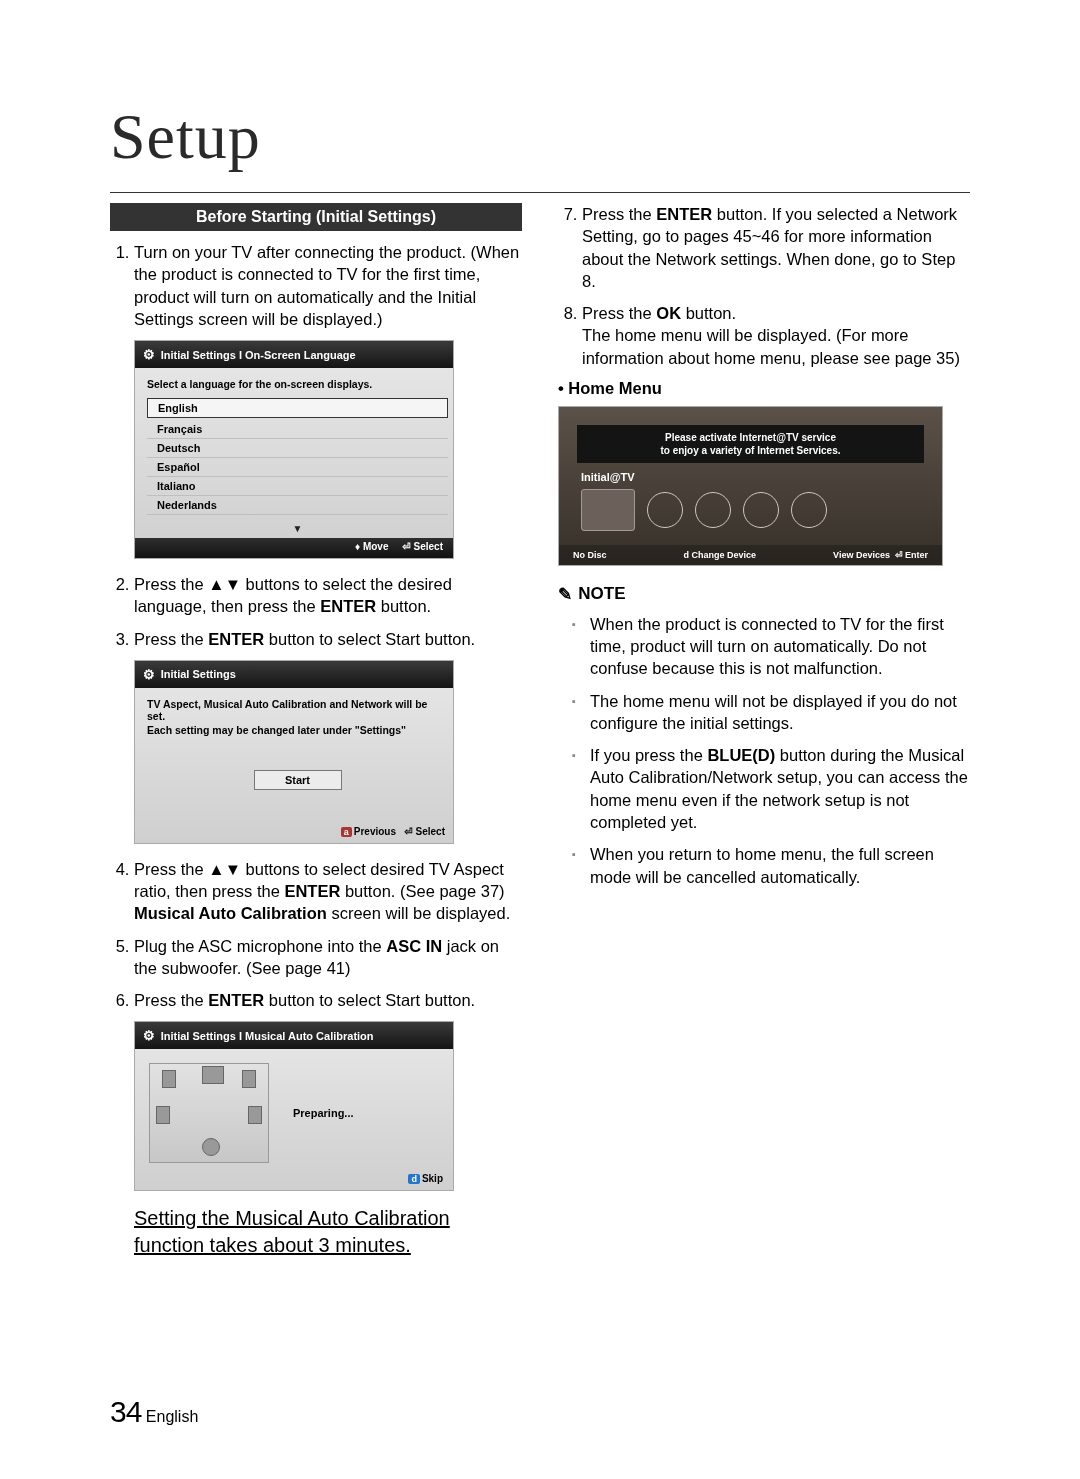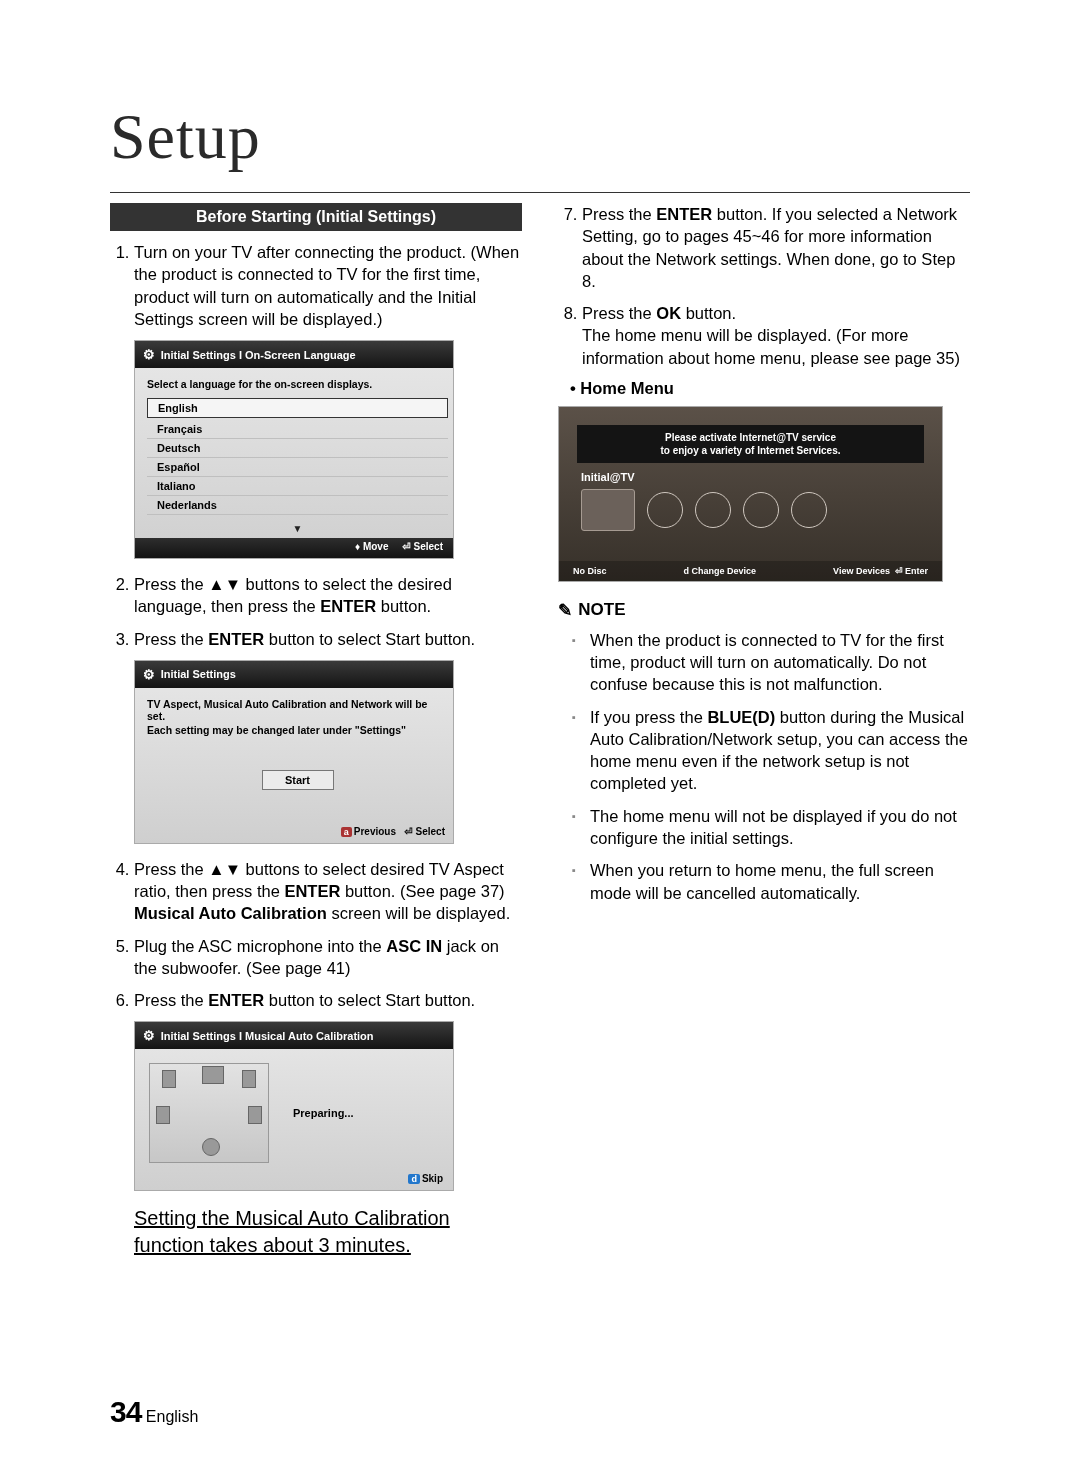--- a/index.html
+++ b/index.html
@@ -79,21 +79,21 @@
     font-size: 10px;
     font-weight: bold;
     padding: 3px 10px 6px 0;
     color:#fff;
     background: linear-gradient(#2e2e2e,#121212);
   }
   .sb2-text { font-size: 10.5px; font-weight: bold; margin-bottom: 2px; }
   .start-btn {
     display: block;
     margin: 34px auto 26px auto;
-    width: 72px;
+    width: 88px;
     border: 1px solid #777;
     background: #ececec;
     font-size: 11px;
     text-align: center;
     padding: 3px 0;
     font-weight: bold;
   }
   .sb-footer2 {
     text-align: right;
     font-size: 10px;
@@ -107,21 +107,21 @@
     background: linear-gradient(#e2e2e2,#c7c7c7);
     border: 1px solid #999;
     margin-right: 24px;
     position: relative;
   }
   .speaker-diagram .sp { position:absolute; width:14px; height:18px; background:#999; border:1px solid #666;}
   .preparing { font-size:11px; font-weight:bold; }
   .sb-footer3 { text-align:right; font-size:10px; font-weight:bold; padding:6px 10px 6px 0; }
   .sb-footer3 .keyb { background:#27c; color:#fff; padding:0 3px; border-radius:2px; margin-right:2px; font-size:9px;}
 
-  .bullet-hdr { font-weight:bold; font-size:16.5px; margin:10px 0 8px 12px; }
+  .bullet-hdr { font-weight:bold; font-size:16.5px; margin:10px 0 8px 0; }
   .home-screenshot {
     width: 385px;
     border: 1px solid #aaa;
     background: linear-gradient(#5b5148,#363029);
     color:#fff;
     font-size:10px;
     padding: 0;
     margin-bottom: 18px;
   }
   .home-banner {
@@ -133,29 +133,29 @@
     line-height:1.3;
     font-weight:bold;
   }
   .home-label { font-weight:bold; margin-left:22px; font-size:11px; margin-bottom:4px; }
   .home-iconrow { display:flex; gap:12px; margin:6px 22px 0 22px; align-items:center; }
   .home-bigicon { width:54px; height:42px; background:#6b615a; border:1px solid #a69b92; border-radius:3px; }
   .home-smicon { width:36px; height:36px; border:1.5px solid #cfc7bf; border-radius:50%; }
   .home-footer {
     display:flex; justify-content:space-between; font-size:9px;
     background: rgba(0,0,0,0.25);
-    padding:5px 14px; margin-top:30px; font-weight:bold;
+    padding:5px 14px; margin-top:14px; font-weight:bold;
   }
   .note-hdr { font-weight:bold; font-size:17px; display:flex; align-items:center; gap:6px; margin:10px 0 8px 0; }
   .note-list { list-style:none; margin-left:14px; }
   .note-list li { position:relative; padding-left:18px; margin-bottom:10px; line-height:1.35; font-size:16.5px;}
   .note-list li::before { content:"▪"; position:absolute; left:0; color:#888; font-size:11px; top:4px;}
 
   .page-num { position:absolute; bottom:50px; left:110px; font-size:16px;}
-  .page-num .big { font-size:30px; font-weight:bold; letter-spacing:-1px;}
+  .page-num .big { font-size:30px; font-weight:normal; letter-spacing:-1px;}
   .sm-para { margin:6px 0 10px 24px; font-size:20px; line-height:1.35;text-decoration:underline; }
 </style>
 </head>
 <body>
 
 <div class="page-title">Setup</div>
 <hr class="title-rule">
 
 <div class="cols">
 
@@ -284,24 +284,24 @@
         <span><span>View Devices</span>&nbsp;&nbsp;⏎ <span>Enter</span></span>
       </div>
     </div>
 
     <div class="note-hdr">
       <span>✎</span>
       <span>NOTE</span>
     </div>
     <ul class="note-list">
       <li>When the product is connected to TV for the first time, product will turn on automatically. Do not confuse because this is not malfunction.</li>
+      <li>The home menu will not be displayed if you do not configure the initial settings.</li>
       <li>
         <span>If you press the </span><span class="bold">BLUE(D)</span><span> button during the Musical Auto Calibration/Network setup, you can access the home menu even if the network setup is not completed yet.</span>
       </li>
-      <li>The home menu will not be displayed if you do not configure the initial settings.</li>
       <li>When you return to home menu, the full screen mode will be cancelled automatically.</li>
     </ul>
   </div>
 </div>
 
 <div class="page-num">
   <span class="big">34</span>
   <span>English</span>
 </div>
 

